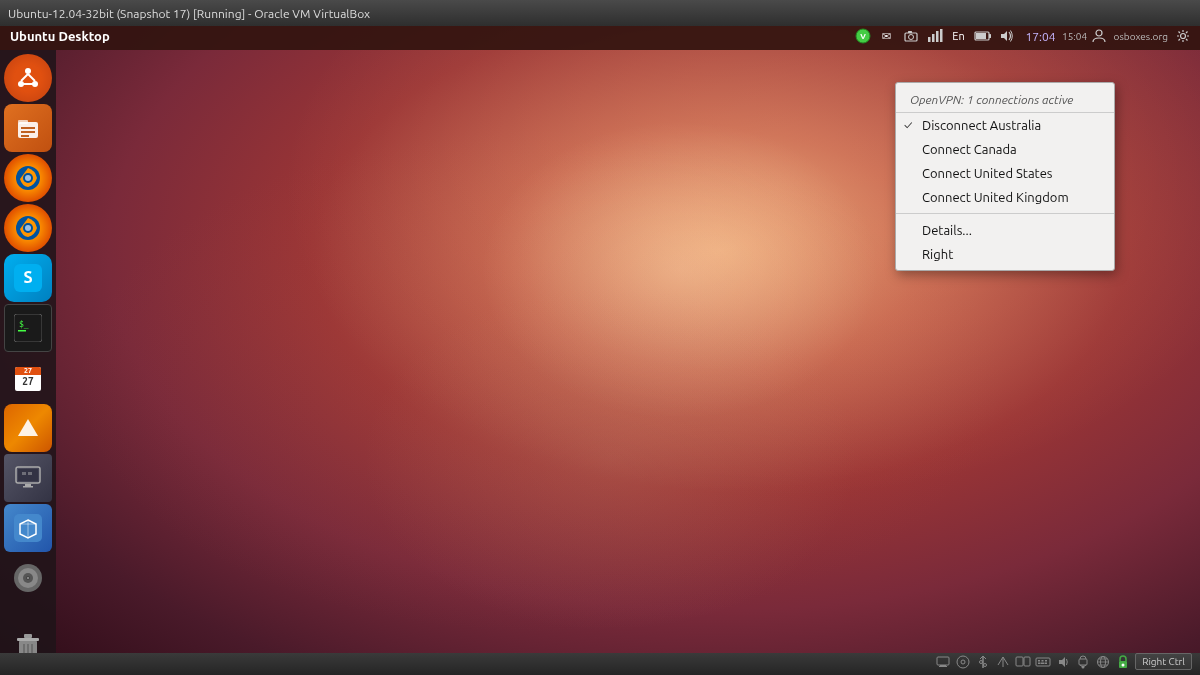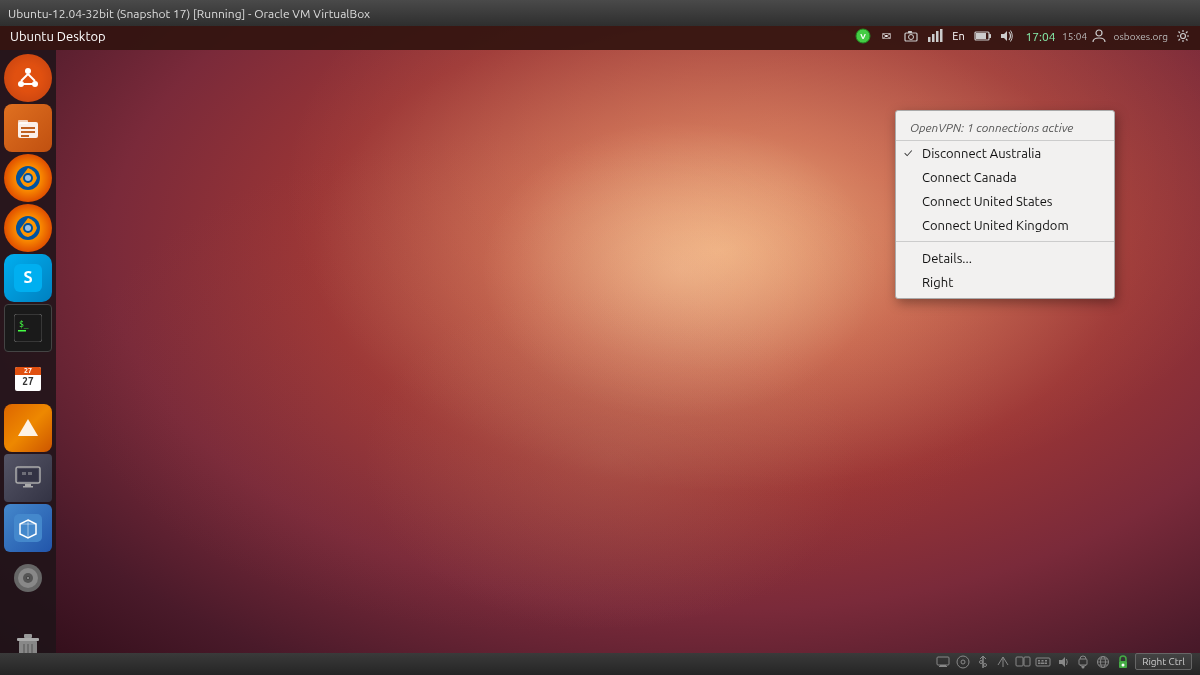--- a/index.html
+++ b/index.html
@@ -61,21 +61,21 @@
       background: rgba(50, 20, 15, 0.92);
       display: flex;
       align-items: center;
       z-index: 50;
       color: #ddd;
       font-size: 12px;
     }
 
     #panel-left {
       padding: 0 10px;
-      font-weight: normal;
+      font-weight: bold;
       color: #fff;
       font-size: 13px;
     }
 
     #panel-right {
       margin-left: auto;
       display: flex;
       align-items: center;
       gap: 6px;
       padding-right: 8px;
@@ -87,21 +87,21 @@
       width: 18px;
       height: 18px;
       display: inline-flex;
       align-items: center;
       justify-content: center;
       cursor: pointer;
     }
 
     .panel-time {
       font-size: 12px;
-      color: #86efac;
+      color: #c4b5fd;
       padding: 0 4px;
     }
 
     
     #launcher {
       position: absolute;
       left: 0; top: 28px; bottom: 0;
       width: 56px;
       background: rgba(30, 20, 25, 0.85);
       display: flex;
@@ -141,21 +141,20 @@
       right: 85px;
       width: 220px;
       background: #f2f1f0;
       border: 1px solid #aaa;
       border-radius: 3px;
       box-shadow: 2px 4px 12px rgba(0,0,0,0.35);
       z-index: 1000;
       padding: 4px 0;
       font-size: 13px;
       color: #333;
-      margin-top: 28px;
     }
 
     .menu-header {
       padding: 6px 14px 6px 14px;
       color: #555;
       font-size: 12px;
       font-style: italic;
       border-bottom: 1px solid #ccc;
       cursor: default;
     }

